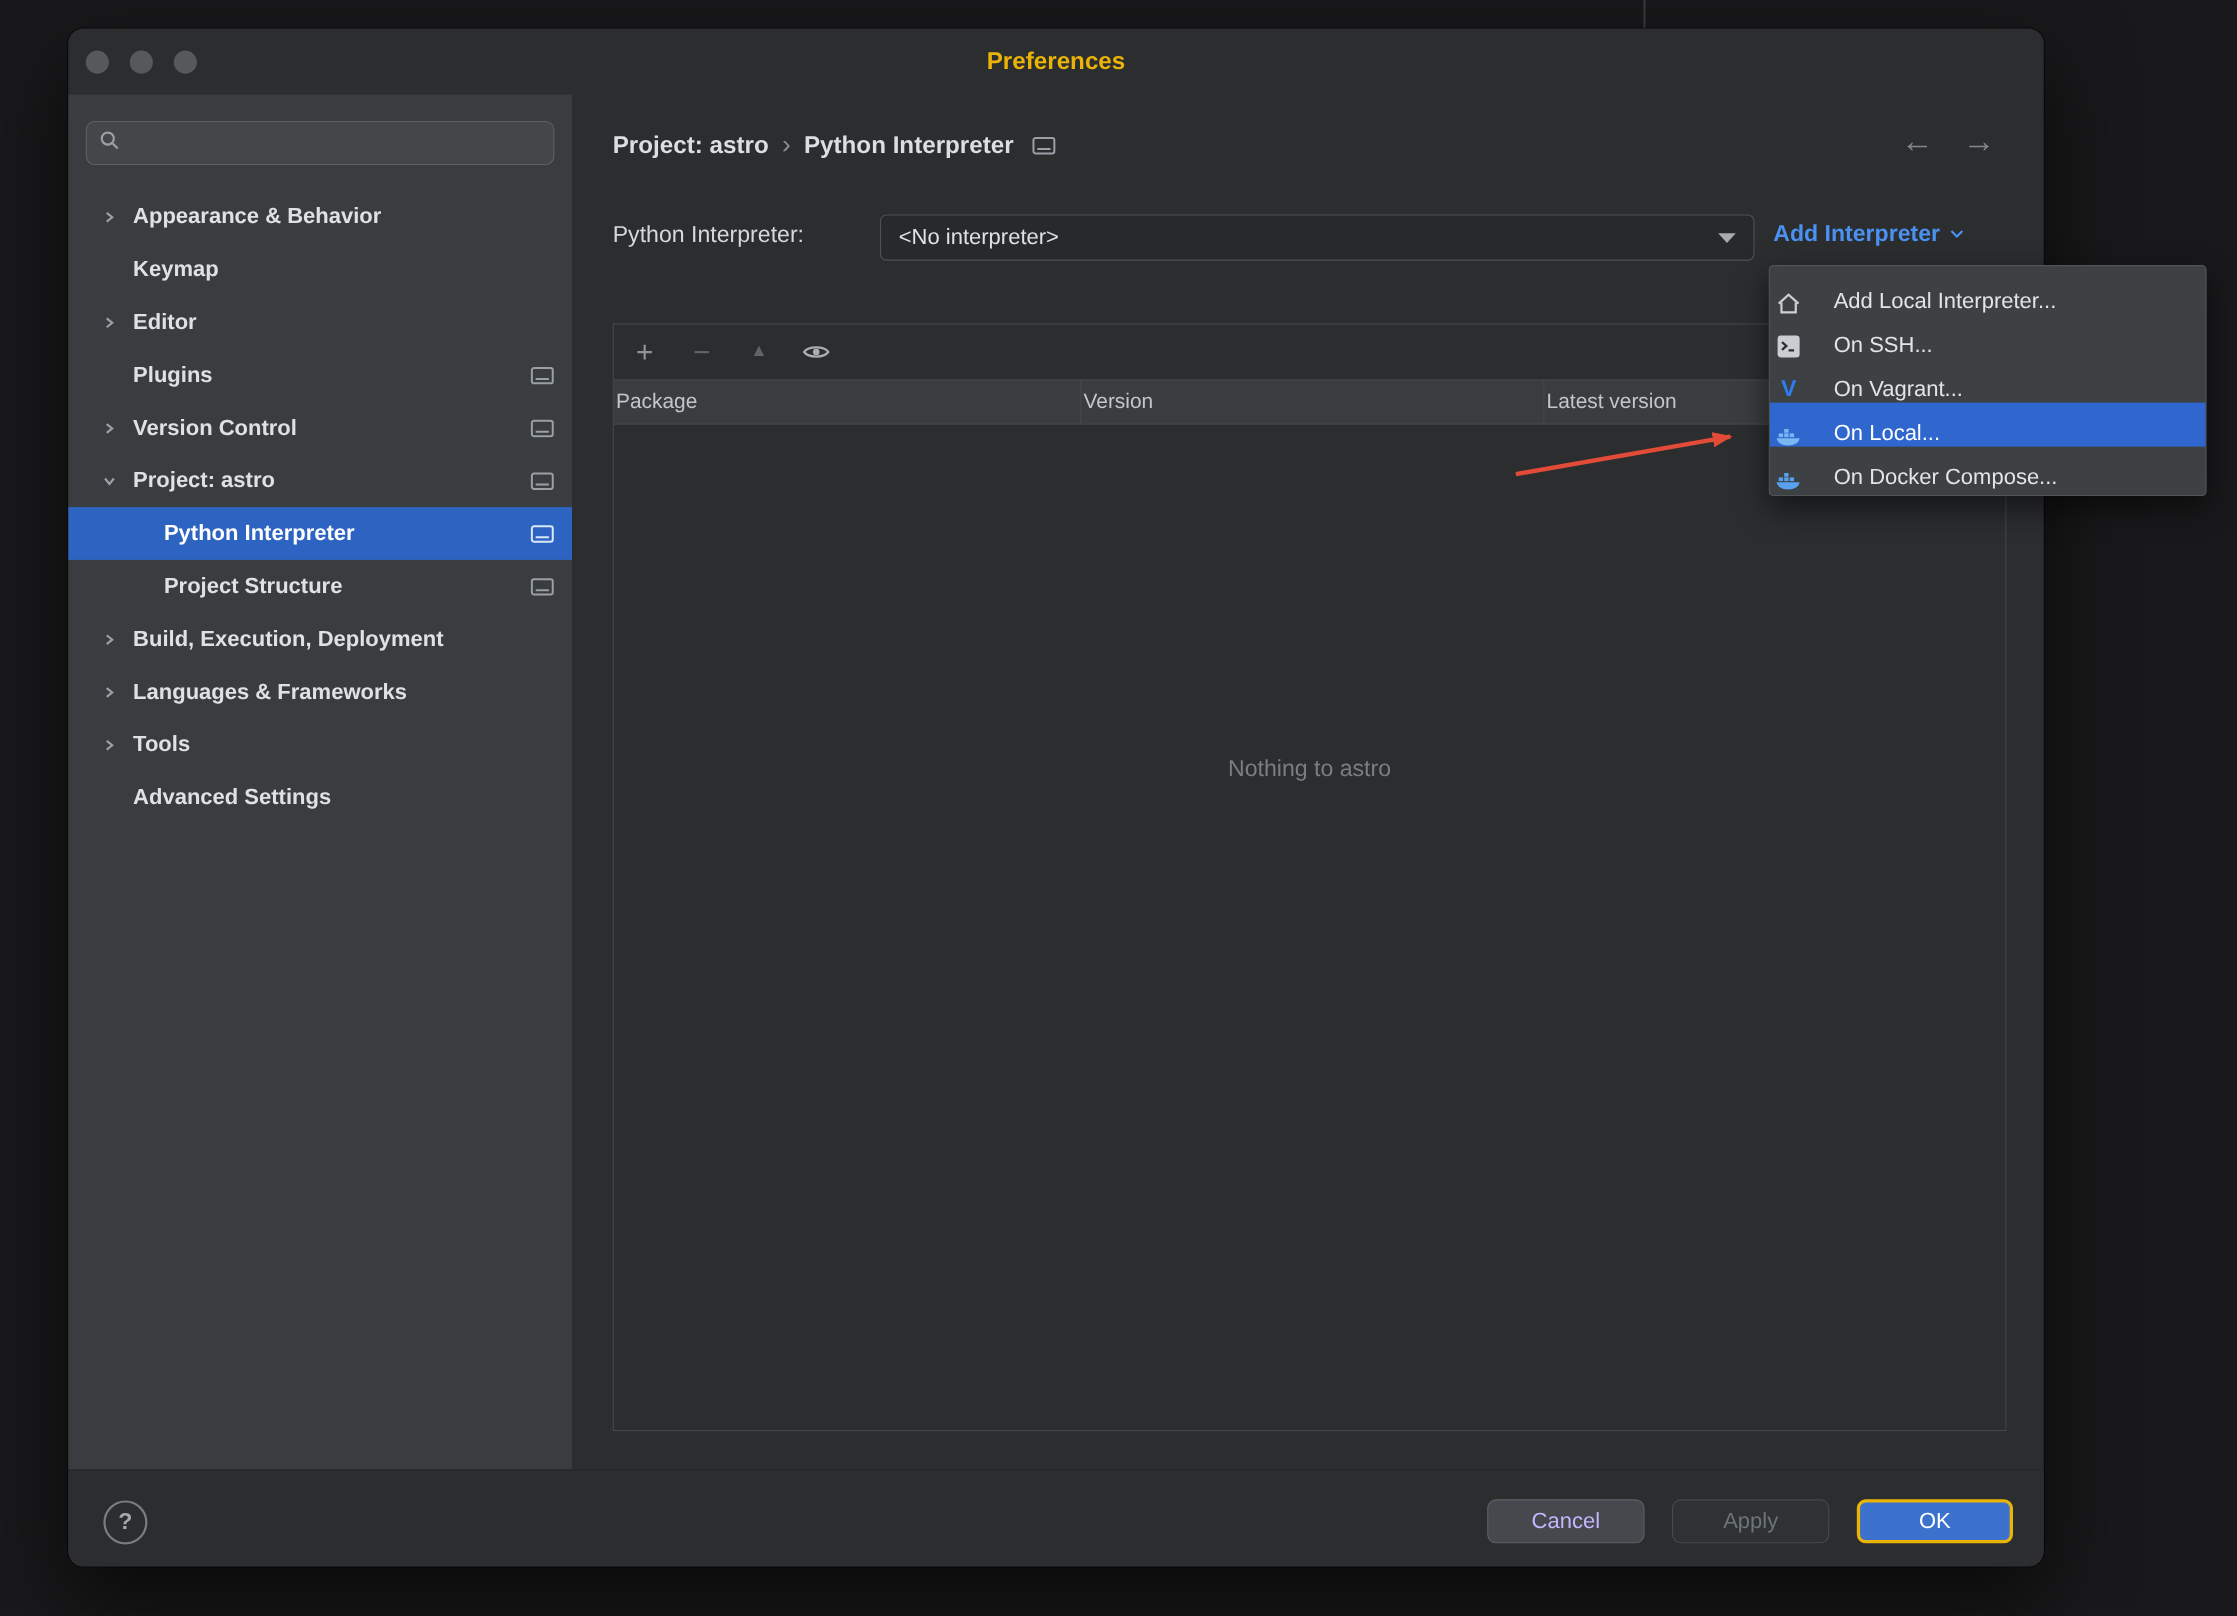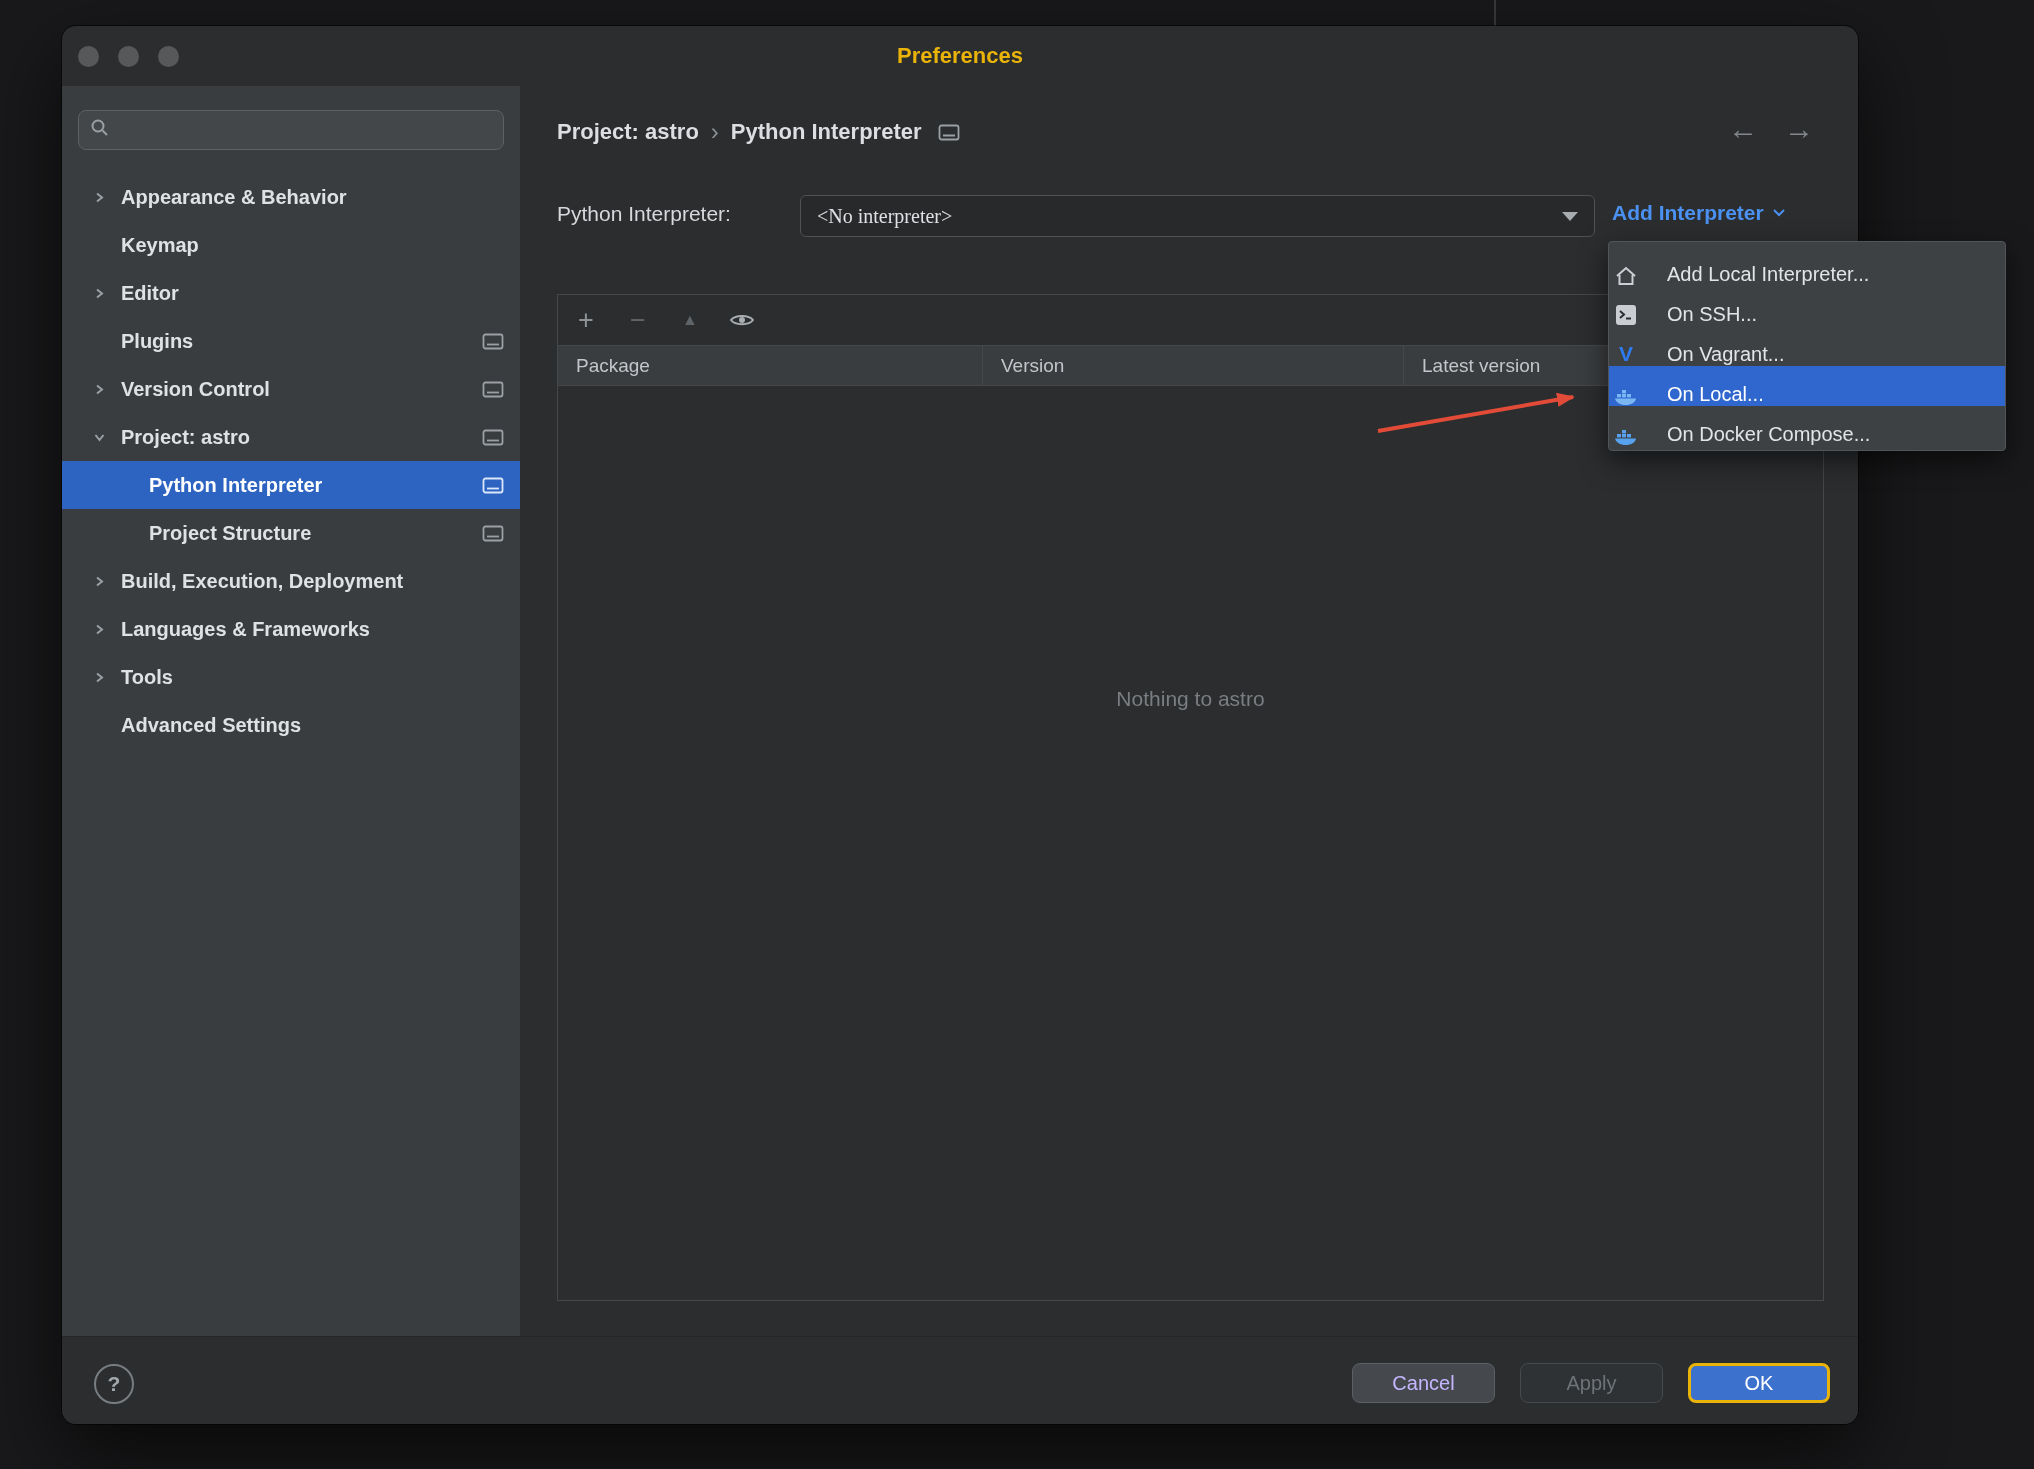--- a/index.html
+++ b/index.html
@@ -51,38 +51,38 @@
     display:flex; align-items:center; gap:12px; font-size:22px; font-weight:700; color:#dcdee1; }
   .breadcrumb .sep { color:#8a8e92; font-weight:400; font-size:24px; }
   .breadcrumb .scope { color:#9ba0a5; display:flex; align-items:center; margin-left:4px; }
   .nav-arrows { position:absolute; left:1666px; top:86px; display:flex; gap:26px;
     font-size:30px; color:#83878b; }
   .nav-arrows span { cursor:default; }
 
   .interp-label { position:absolute; left:495px; top:176px; font-size:21px; color:#d6d8db; }
   .combo { position:absolute; left:738px; top:169px; width:795px; height:42px;
     background:#27292b; border:1px solid #4e5255; border-radius:6px;
-    display:flex; align-items:center; padding:0 16px;font-family:Liberation Serif, serif; }
+    display:flex; align-items:center; padding:0 16px; }
   .combo .val { font-size:20px; color:#dfe1e5; }
   .combo .caret { margin-left:auto; width:0; height:0;
     border-left:8px solid transparent; border-right:8px solid transparent; border-top:9px solid #a7acb1; }
   .add-link { position:absolute; left:1550px; top:175px; display:flex; align-items:center; gap:8px;
     font-size:21px; font-weight:600; color:#4b91f1; cursor:default; }
 
   
   .pkg { position:absolute; left:495px; top:268px; width:1267px; height:1007px;
     border:1px solid #45484b; }
   .pkg-toolbar { position:absolute; top:0; left:0; right:0; height:50px;
     display:flex; align-items:center; padding-left:14px; gap:24px; }
   .tb-ic { width:28px; height:28px; display:flex; align-items:center; justify-content:center;
     font-size:27px; line-height:1; }
   .tb-plus { color:#8f9397; } .tb-minus { color:#5f6468; } .tb-up { color:#5f6468; font-size:16px; }
   .pkg-head { position:absolute; top:50px; left:0; right:0; height:41px; background:#3a3d3f;
     border-top:1px solid #45484b; border-bottom:1px solid #45484b; display:flex; }
-  .th { display:flex; align-items:center; padding-left:18px; font-size:19px; color:#c2c5c9;
+  .th { display:flex; align-items:center; padding-left:2px; font-size:19px; color:#c2c5c9;
     border-right:1px solid #45484b; }
   .th:last-child { border-right:none; }
   .th.c1 { width:425px; } .th.c2 { width:421px; } .th.c3 { flex:1; }
   .pkg-empty { position:absolute; top:392px; left:0; right:0; text-align:center;
     font-size:21px; color:#7a7e82; }
 
   
   .footer { position:absolute; left:0; right:0; top:1310px; height:88px;
     border-top:1px solid #242628; background:#2b2d2f; }
   .help { position:absolute; left:32px; top:27px; width:40px; height:40px; border-radius:50%;

